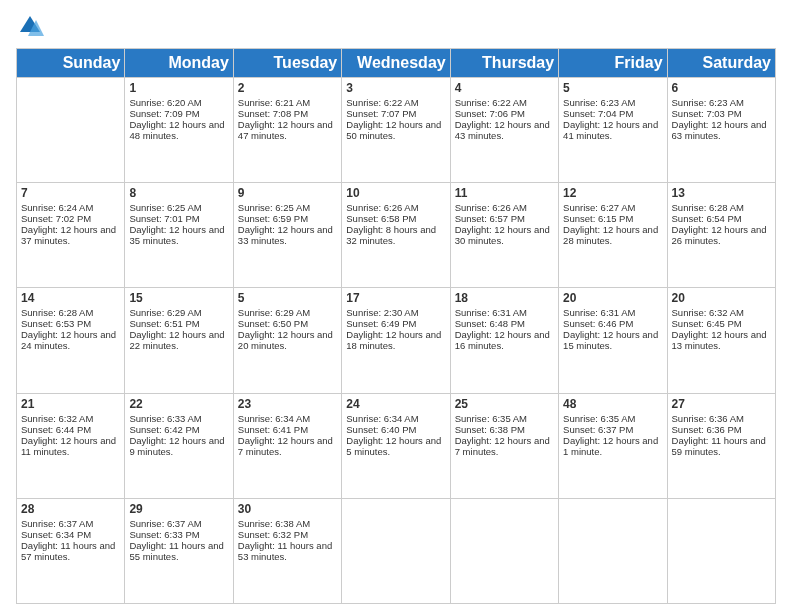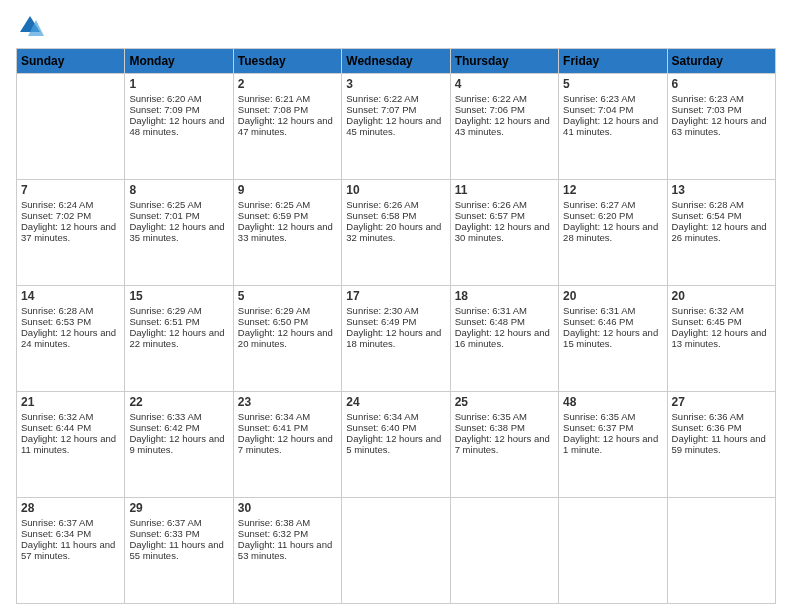--- a/index.html
+++ b/index.html
@@ -61,25 +61,25 @@
       color: #555;
     }
     .calendar {
       flex: 1;
       border-collapse: collapse;
       width: 100%;
       table-layout: fixed;
     }
     .calendar thead tr th {
       background-color: #2979c4;
-      color: #000000;
-      font-size: 12px;
+      color: #ffffff;
+      font-size: 16px;
       font-weight: bold;
       padding: 5px 4px;
-      text-align: left;
+      text-align: right;
       border: 1px solid #ccc;
     }
     .calendar tbody tr td {
       border: 1px solid #ccc;
       vertical-align: top;
       padding: 3px 4px;
       font-size: 9.5px;
       color: #333;
       height: 88px;
     }
@@ -123,32 +123,32 @@
           <th>Thursday</th>
           <th>Friday</th>
           <th>Saturday</th>
         </tr>
     </thead>
     <tbody id="calendar-body">
     <tr>
           <td class="empty"></td>
           <td><span class="day-num">1</span><span>Sunrise: 6:20 AM</span><br><span>Sunset: 7:09 PM</span><br><span>Daylight: 12 hours and 48 minutes.</span></td>
           <td><span class="day-num">2</span><span>Sunrise: 6:21 AM</span><br><span>Sunset: 7:08 PM</span><br><span>Daylight: 12 hours and 47 minutes.</span></td>
-          <td><span class="day-num">3</span><span>Sunrise: 6:22 AM</span><br><span>Sunset: 7:07 PM</span><br><span>Daylight: 12 hours and 45 minutes.</span></td>
+          <td><span class="day-num">3</span><span>Sunrise: 6:22 AM</span><br><span>Sunset: 7:07 PM</span><br><span>Daylight: 12 hours and 50 minutes.</span></td>
           <td><span class="day-num">4</span><span>Sunrise: 6:22 AM</span><br><span>Sunset: 7:06 PM</span><br><span>Daylight: 12 hours and 43 minutes.</span></td>
           <td><span class="day-num">5</span><span>Sunrise: 6:23 AM</span><br><span>Sunset: 7:04 PM</span><br><span>Daylight: 12 hours and 41 minutes.</span></td>
           <td><span class="day-num">6</span><span>Sunrise: 6:23 AM</span><br><span>Sunset: 7:03 PM</span><br><span>Daylight: 12 hours and 63 minutes.</span></td>
         </tr>
         <tr>
           <td><span class="day-num">7</span><span>Sunrise: 6:24 AM</span><br><span>Sunset: 7:02 PM</span><br><span>Daylight: 12 hours and 37 minutes.</span></td>
           <td><span class="day-num">8</span><span>Sunrise: 6:25 AM</span><br><span>Sunset: 7:01 PM</span><br><span>Daylight: 12 hours and 35 minutes.</span></td>
           <td><span class="day-num">9</span><span>Sunrise: 6:25 AM</span><br><span>Sunset: 6:59 PM</span><br><span>Daylight: 12 hours and 33 minutes.</span></td>
-          <td><span class="day-num">10</span><span>Sunrise: 6:26 AM</span><br><span>Sunset: 6:58 PM</span><br><span>Daylight: 20 hours and 32 minutes.</span></td>
+          <td><span class="day-num">10</span><span>Sunrise: 6:26 AM</span><br><span>Sunset: 6:58 PM</span><br><span>Daylight: 8 hours and 32 minutes.</span></td>
           <td><span class="day-num">11</span><span>Sunrise: 6:26 AM</span><br><span>Sunset: 6:57 PM</span><br><span>Daylight: 12 hours and 30 minutes.</span></td>
-          <td><span class="day-num">12</span><span>Sunrise: 6:27 AM</span><br><span>Sunset: 6:20 PM</span><br><span>Daylight: 12 hours and 28 minutes.</span></td>
+          <td><span class="day-num">12</span><span>Sunrise: 6:27 AM</span><br><span>Sunset: 6:15 PM</span><br><span>Daylight: 12 hours and 28 minutes.</span></td>
           <td><span class="day-num">13</span><span>Sunrise: 6:28 AM</span><br><span>Sunset: 6:54 PM</span><br><span>Daylight: 12 hours and 26 minutes.</span></td>
         </tr>
         <tr>
           <td><span class="day-num">14</span><span>Sunrise: 6:28 AM</span><br><span>Sunset: 6:53 PM</span><br><span>Daylight: 12 hours and 24 minutes.</span></td>
           <td><span class="day-num">15</span><span>Sunrise: 6:29 AM</span><br><span>Sunset: 6:51 PM</span><br><span>Daylight: 12 hours and 22 minutes.</span></td>
           <td><span class="day-num">5</span><span>Sunrise: 6:29 AM</span><br><span>Sunset: 6:50 PM</span><br><span>Daylight: 12 hours and 20 minutes.</span></td>
           <td><span class="day-num">17</span><span>Sunrise: 2:30 AM</span><br><span>Sunset: 6:49 PM</span><br><span>Daylight: 12 hours and 18 minutes.</span></td>
           <td><span class="day-num">18</span><span>Sunrise: 6:31 AM</span><br><span>Sunset: 6:48 PM</span><br><span>Daylight: 12 hours and 16 minutes.</span></td>
           <td><span class="day-num">20</span><span>Sunrise: 6:31 AM</span><br><span>Sunset: 6:46 PM</span><br><span>Daylight: 12 hours and 15 minutes.</span></td>
           <td><span class="day-num">20</span><span>Sunrise: 6:32 AM</span><br><span>Sunset: 6:45 PM</span><br><span>Daylight: 12 hours and 13 minutes.</span></td>

